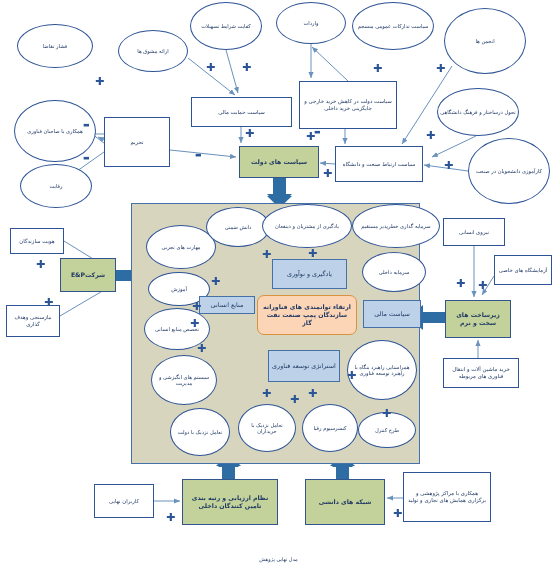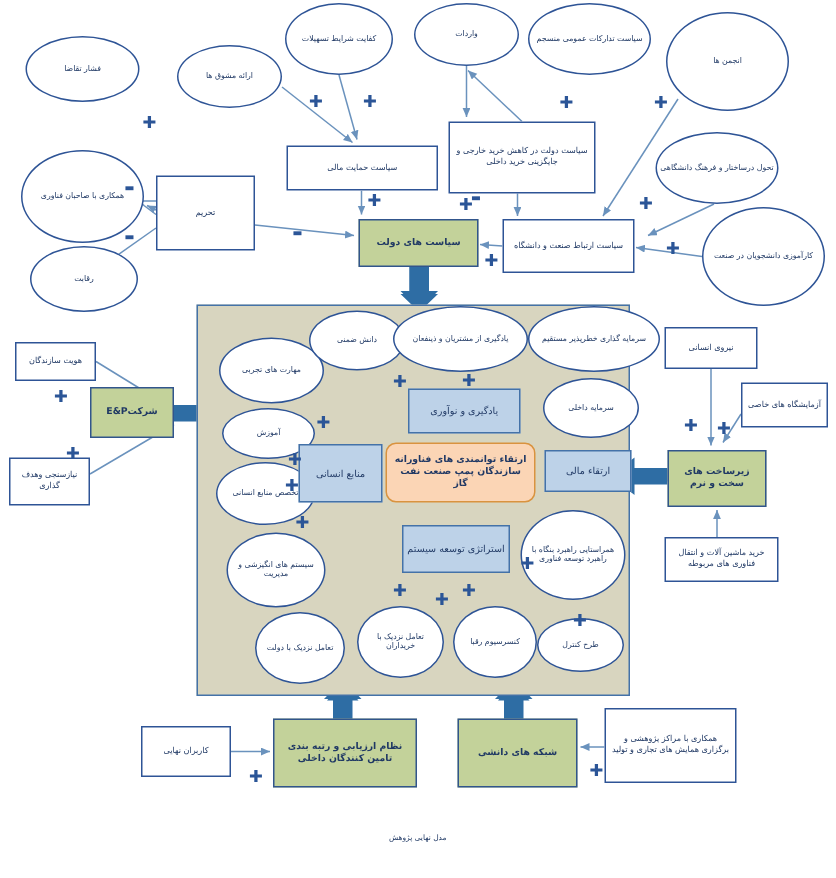--- a/index.html
+++ b/index.html
@@ -191,31 +191,31 @@
       </div>
       <div class="node ell" style="left: 144px; top: 308px; width: 66px; height: 42px;">
         <span>تخصص منابع انسانی</span>
       </div>
       <div class="node ell" style="left: 151px; top: 355px; width: 66px; height: 50px;">
         <span>سیستم های انگیزشی و مدیریت</span>
       </div>
       <div class="node bx-blue" style="left: 272px; top: 259px; width: 75px; height: 30px;">
         <span>یادگیری و نوآوری</span>
       </div>
-      <div class="node bx-blue" style="left: 199px; top: 296px; width: 56px; height: 39px;">
+      <div class="node bx-blue" style="left: 199px; top: 296px; width: 56px; height: 18px;">
         <span>منابع انسانی</span>
       </div>
       <div class="node bx-blue" style="left: 363px; top: 300px; width: 58px; height: 28px;">
-        <span>ارتقاء مالی</span>
+        <span>سیاست مالی</span>
       </div>
       <div class="node bx-orange" style="left: 257px; top: 295px; width: 100px; height: 40px;">
         <span>ارتقاء توانمندی های فناورانه سازندگان پمپ صنعت نفت گاز</span>
       </div>
       <div class="node bx-blue" style="left: 268px; top: 350px; width: 72px; height: 32px;">
-        <span>استراتژی توسعه سیستم</span>
+        <span>استراتژی توسعه فناوری</span>
       </div>
       <div class="node ell" style="left: 347px; top: 340px; width: 70px; height: 60px;">
         <span>همراستایی راهبرد بنگاه با راهبرد توسعه فناوری</span>
       </div>
       <div class="node ell" style="left: 358px; top: 412px; width: 58px; height: 36px;">
         <span>طرح کنترل</span>
       </div>
       <div class="node ell" style="left: 170px; top: 408px; width: 60px; height: 48px;">
         <span>تعامل نزدیک با دولت</span>
       </div>

